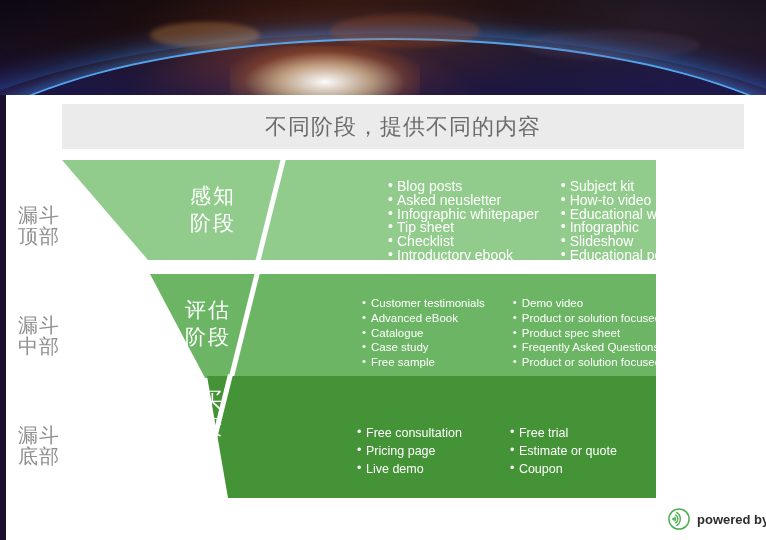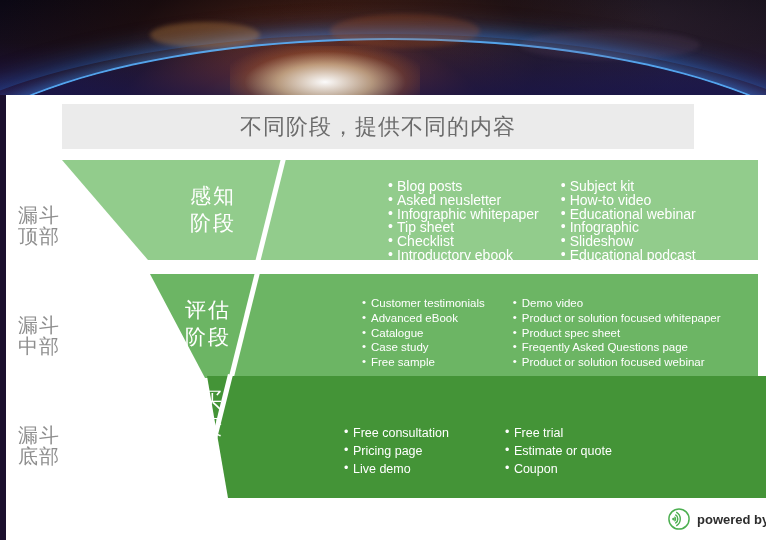--- a/index.html
+++ b/index.html
@@ -22,35 +22,35 @@
   .limb2{position:absolute;left:-120px;top:34px;width:1010px;height:320px;border-radius:50%;
         box-shadow:0 -2px 22px 6px rgba(40,120,230,.35);}
   .glow{position:absolute;left:230px;top:46px;width:190px;height:60px;
         background:radial-gradient(ellipse at 50% 60%, rgba(255,255,255,.98) 0%, rgba(255,226,170,.6) 35%, rgba(255,140,40,.18) 60%, rgba(0,0,0,0) 80%);}
   .cloud{position:absolute;border-radius:50%;filter:blur(2px);}
 
   
   #rail{position:absolute;left:0;top:95px;width:6px;height:445px;background:#1b0f2e;}
 
   
-  #title-bar{position:absolute;left:62px;top:104px;width:632px;height:45px;
+  #title-bar{position:absolute;left:62px;top:104px;width:682px;height:45px;
              background:#ebebeb;display:flex;align-items:center;justify-content:center;}
   #title-text{color:#6b6b6b;font-size:22px;letter-spacing:1px;font-weight:400;}
 
   
   #funnel{position:absolute;left:0;top:160px;width:766px;height:348px;}
-  .band{position:absolute;left:0;width:758px;}
+  .band{position:absolute;left:0;width:656px;}
   .band .fill{position:absolute;inset:0;}
   #band1{top:0;height:100px;}
   #band1 .fill{background:#92cc8c;
     clip-path:polygon(62px 0, 766px 0, 766px 100px, 148px 100px);}
   #band2{top:114px;height:104px;}
   #band2 .fill{background:#6cb564;
     clip-path:polygon(150px 0, 766px 0, 766px 104px, 205px 104px);}
-  #band3{top:216px;height:132px;padding-left:28px;}
+  #band3{top:216px;height:132px;}
   #band3 .fill{background:#449437;
     clip-path:polygon(207px 0, 766px 0, 766px 122px, 228px 122px);}
 
   
   .divider{position:absolute;background:#fff;transform-origin:top left;}
   #div1{left:281px;top:-2px;width:5px;height:108px;transform:rotate(14deg);}
   #div2{left:255px;top:-2px;width:5px;height:112px;transform:rotate(14deg);}
   #div3{left:228px;top:-2px;width:5px;height:128px;transform:rotate(14deg);}
 
   
@@ -66,21 +66,21 @@
   ul.bl li{color:#fff;position:relative;padding-left:9px;white-space:nowrap;}
   ul.bl li:before{content:"\2022";position:absolute;left:0;top:-1px;}
   .sz-sm li{font-size:14px;line-height:13.8px;}
   .sz-md li{font-size:11.5px;line-height:14.8px;}
   .sz-lg li{font-size:12.5px;line-height:18px;}
 
   #r1c{left:388px;top:20px;}
   #r1c .c{margin-right:22px;}
   #r2c{left:362px;top:22px;}
   #r2c .c{margin-right:28px;}
-  #r3c{left:344px;top:48px;gap:8px;}
+  #r3c{left:357px;top:48px;}
   #r3c .c{margin-right:48px;}
 
   
   .side-label{position:absolute;left:18px;color:#8e8e8e;font-size:20px;line-height:21px;
               letter-spacing:1px;}
   #side1{top:205px;}
   #side2{top:315px;}
   #side3{top:425px;}
 
   

